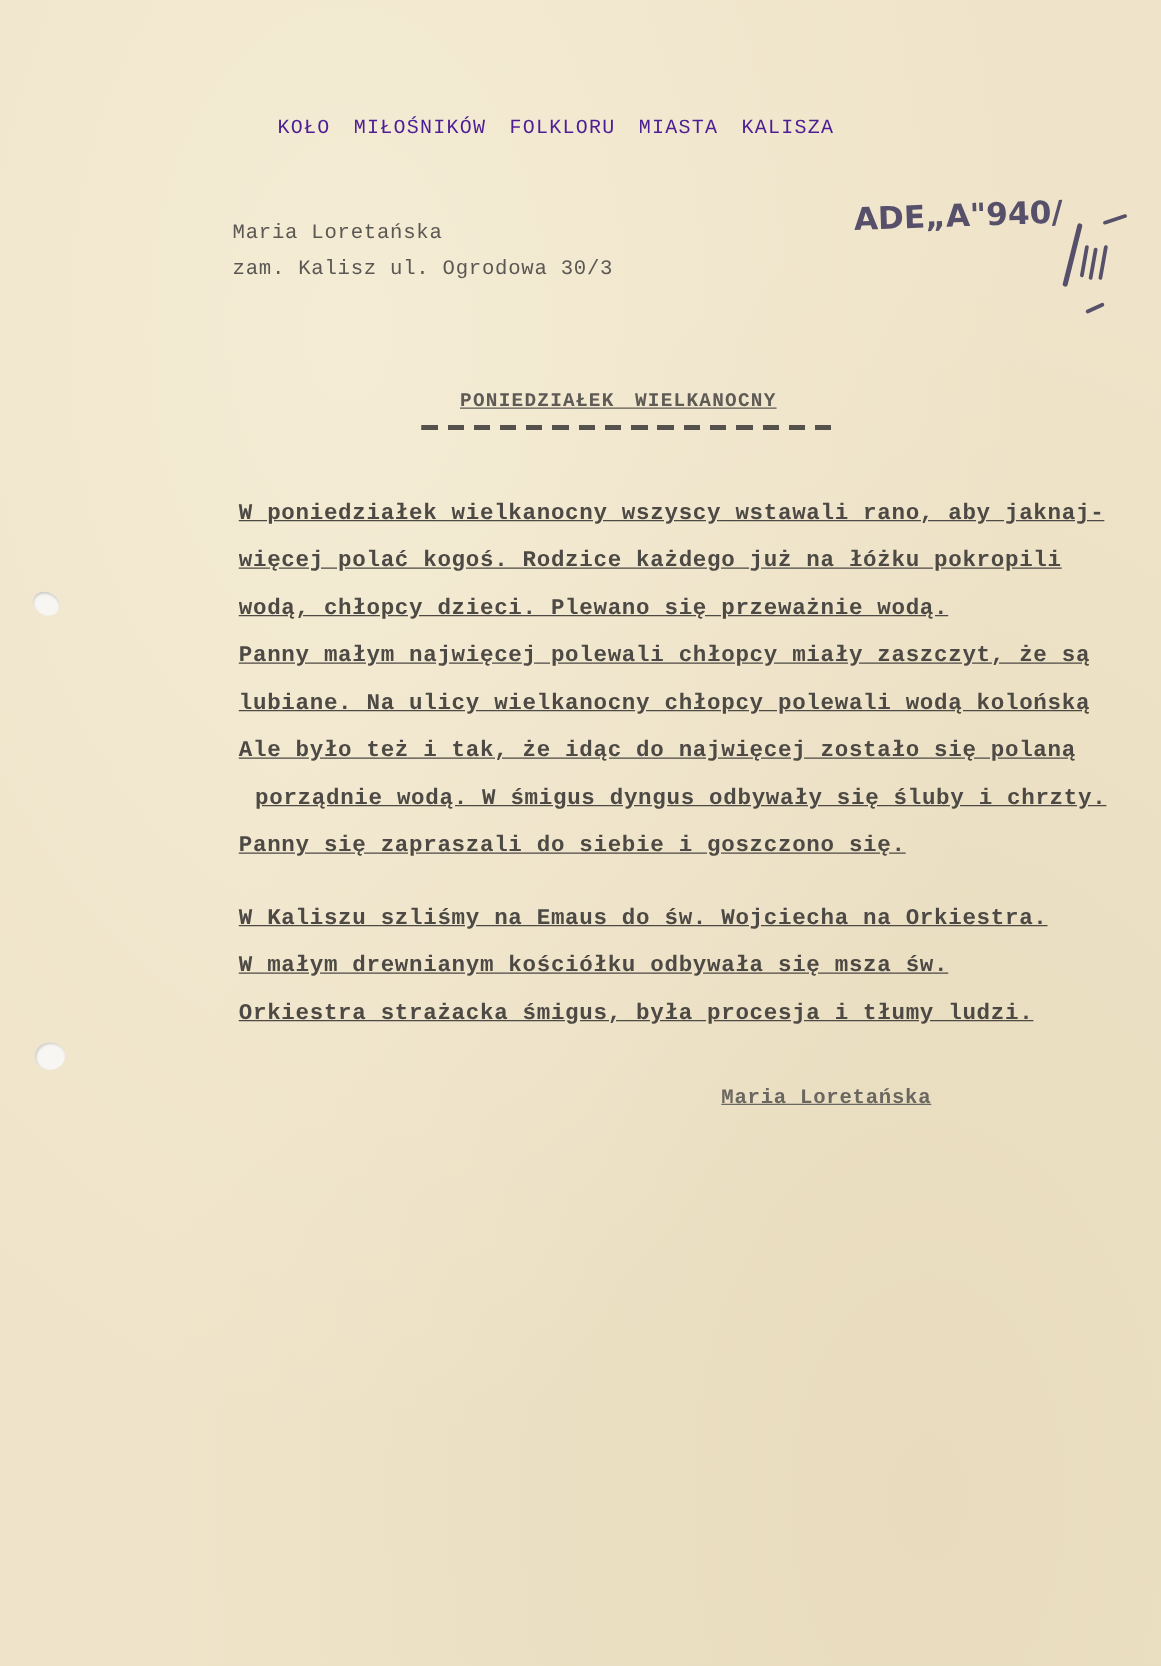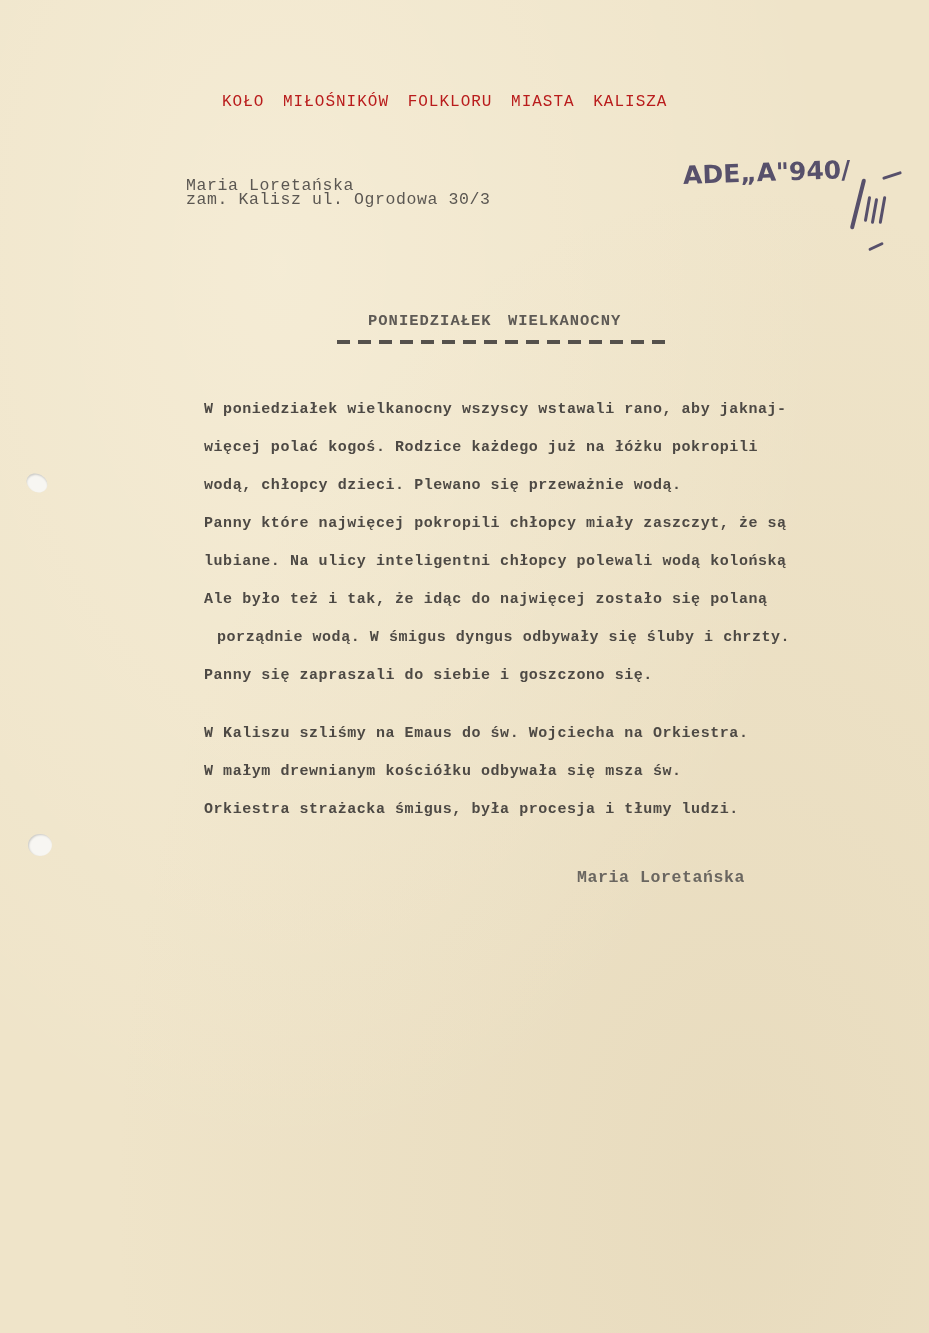--- a/index.html
+++ b/index.html
@@ -34,45 +34,45 @@
     .hole-1 { left: 26px; top: 474px; transform: rotate(30deg); width: 22px; height: 18px; }
     .hole-2 { left: 28px; top: 834px; }
     .typed {
       position: absolute;
       white-space: pre;
       font-size: 16.5px;
       letter-spacing: 0.6px;
       line-height: 1;
       color: #5b5752;
     }
-    .bold { font-weight: bold; color: #4d4944; }
+    .bold { font-weight: bold; color: #4d4944; text-decoration: underline; }
     .org-header {
       left: 222px; top: 94px;
       font-size: 16px;
       letter-spacing: 1px;
-      color: #b91c1c;
+      color: #4c1d95;
       word-spacing: 8px;
     }
     .author-name { left: 186px; top: 178px; }
-    .author-addr { left: 186px; top: 192px; }
+    .author-addr { left: 186px; top: 207px; }
     .title {
       left: 368px; top: 314px;
       font-size: 15.5px;
       letter-spacing: 1px;
       word-spacing: 6px;
       color: #5e5a55;
     }
     .title-underline {
       position: absolute;
       left: 337px; top: 340px;
       width: 332px;
       height: 4px;
       background: repeating-linear-gradient(90deg, #55514c 0 13px, transparent 13px 21px);
     }
-    .para-line { left: 204px; font-size: 15px; letter-spacing: 0.55px; }
+    .para-line { left: 191px; font-size: 18px; letter-spacing: 0.55px; }
     .signature { left: 577px; top: 870px; color: #6a6660; }
     .handwriting {
       position: absolute;
       left: 683px; top: 158px;
       font-family: "DejaVu Sans", sans-serif;
       font-weight: bold;
       font-size: 25px;
       color: #57506b;
       transform: rotate(-2deg);
       letter-spacing: 0px;
@@ -107,22 +107,22 @@
 <div class="hw-slash" style="left:882px;top:174px;height:3px;width:20px;transform:rotate(-18deg);"></div>
 <div class="hw-slash" style="left:868px;top:245px;height:3px;width:16px;transform:rotate(-25deg);"></div>
 
 <div class="typed title bold">PONIEDZIAŁEK WIELKANOCNY</div>
 <div class="title-underline"></div>
 
 <div>
   <div class="typed para-line bold" style="top:402px;">W poniedziałek wielkanocny wszyscy wstawali rano, aby jaknaj-</div>
   <div class="typed para-line bold" style="top:440px;">więcej polać kogoś. Rodzice każdego już na łóżku pokropili</div>
   <div class="typed para-line bold" style="top:478px;">wodą, chłopcy dzieci. Plewano się przeważnie wodą.</div>
-  <div class="typed para-line bold" style="top:516px;">Panny które najwięcej pokropili chłopcy miały zaszczyt, że są</div>
-  <div class="typed para-line bold" style="top:554px;">lubiane. Na ulicy inteligentni chłopcy polewali wodą kolońską</div>
+  <div class="typed para-line bold" style="top:516px;">Panny małym najwięcej polewali chłopcy miały zaszczyt, że są</div>
+  <div class="typed para-line bold" style="top:554px;">lubiane. Na ulicy wielkanocny chłopcy polewali wodą kolońską</div>
   <div class="typed para-line bold" style="top:592px;">Ale było też i tak, że idąc do najwięcej zostało się polaną</div>
   <div class="typed para-line bold" style="top:630px;margin-left:13px;">porządnie wodą. W śmigus dyngus odbywały się śluby i chrzty.</div>
   <div class="typed para-line bold" style="top:668px;">Panny się zapraszali do siebie i goszczono się.</div>
 </div>
 
 <div>
   <div class="typed para-line bold" style="top:726px;">W Kaliszu szliśmy na Emaus do św. Wojciecha na Orkiestra.</div>
   <div class="typed para-line bold" style="top:764px;">W małym drewnianym kościółku odbywała się msza św.</div>
   <div class="typed para-line bold" style="top:802px;">Orkiestra strażacka śmigus, była procesja i tłumy ludzi.</div>
 </div>

